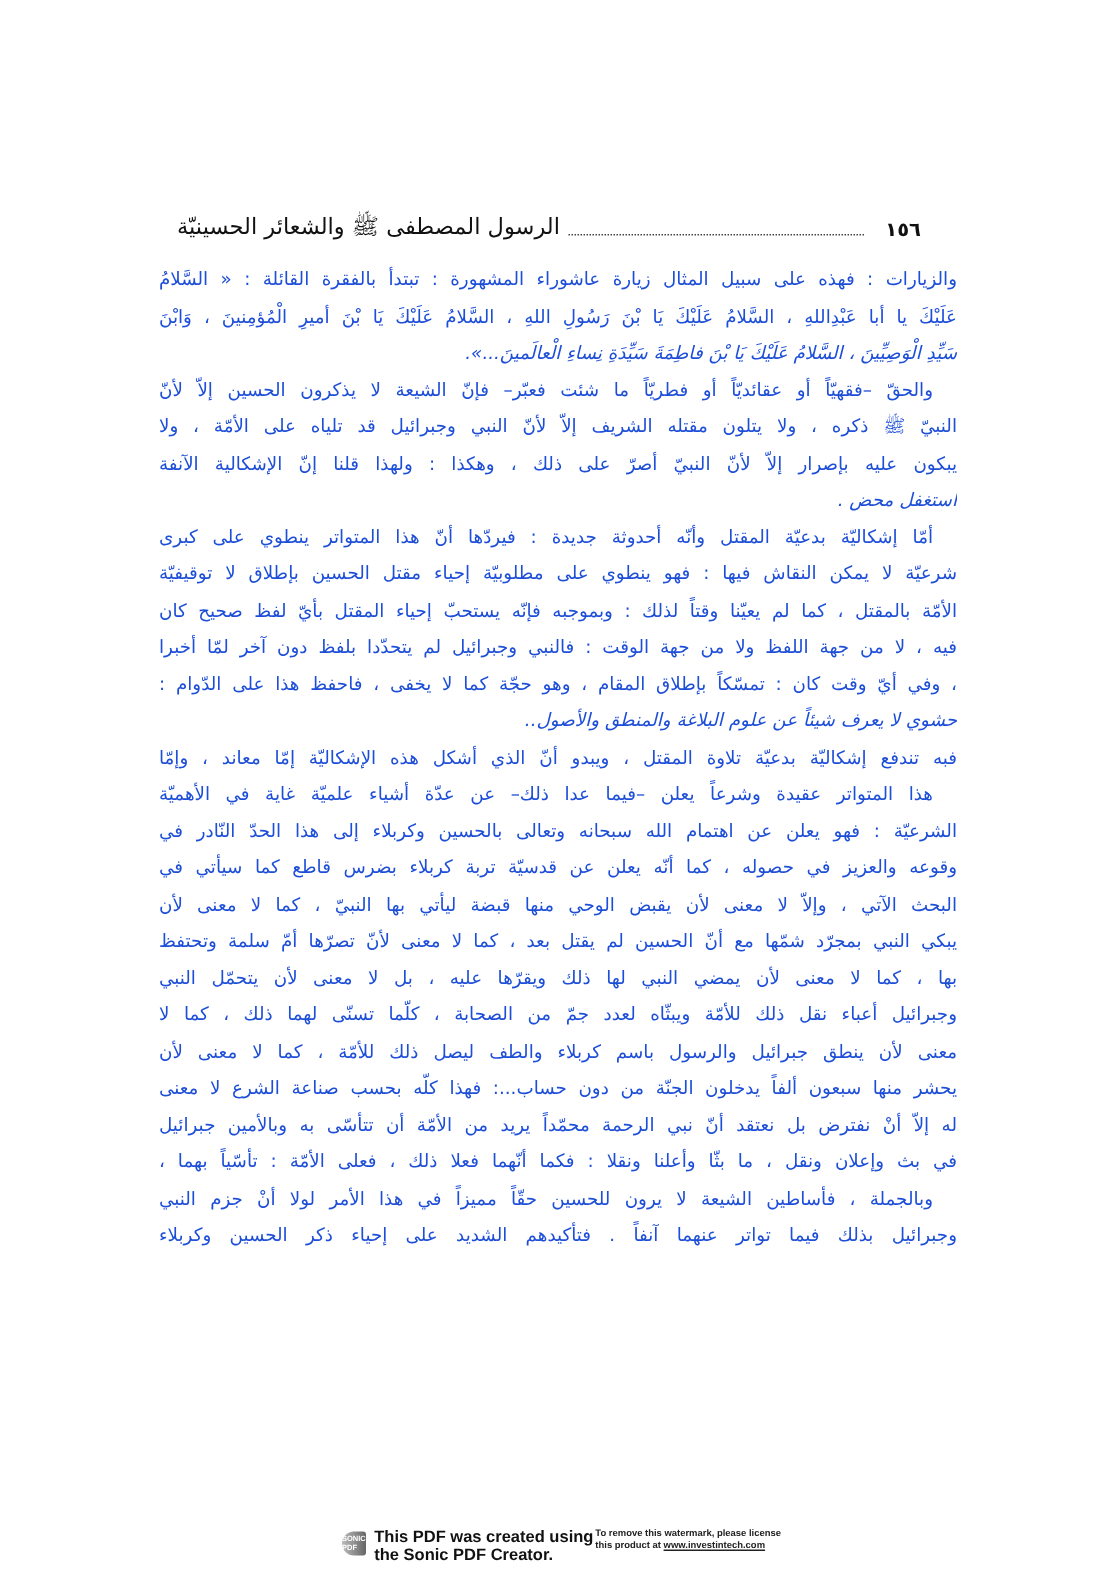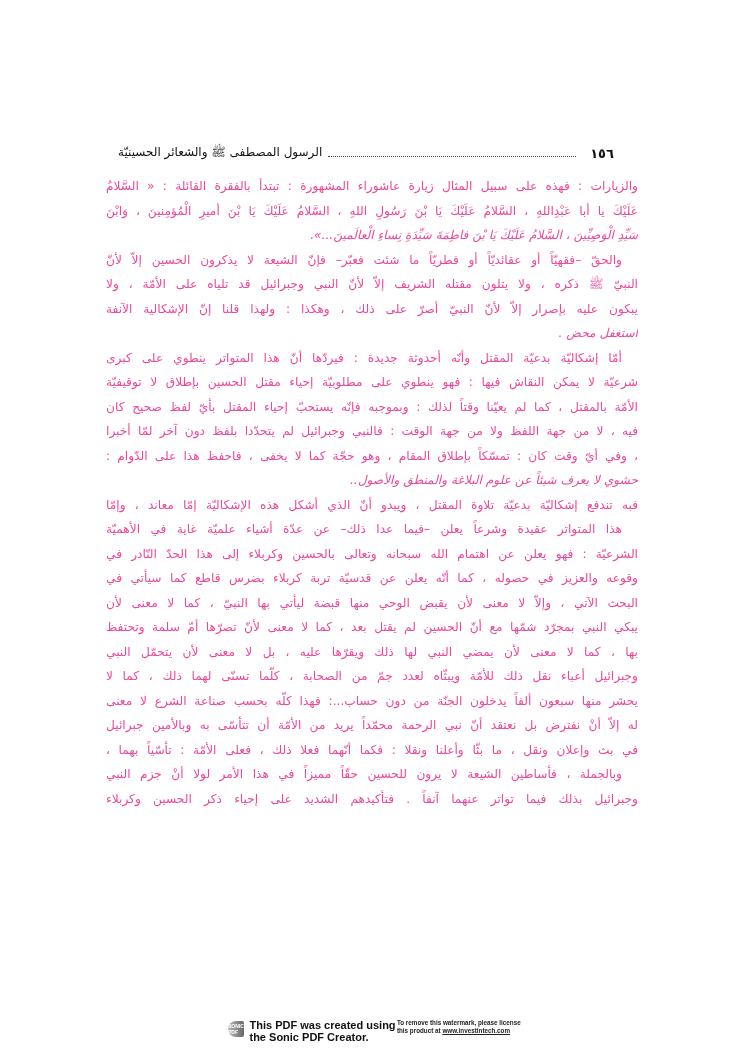--- a/index.html
+++ b/index.html
@@ -9,25 +9,25 @@
   }
   .header {
     position: absolute; left: 118px; top: 142px; width: 496px; height: 22px;
     direction: rtl; display: flex; align-items: center;
     font-family: "DejaVu Sans", sans-serif; color: #111;
   }
   .page-number { font-size: 13px; font-weight: bold; letter-spacing: 4px; margin-left: 8px; white-space: nowrap; }
   .dots {
     flex: 1; height: 0; border-bottom: 1px dotted #444; margin: 6px 6px 0 6px;
   }
-  .running-title { font-size: 12px; white-space: nowrap; }
+  .running-title { font-size: 15px; white-space: nowrap; }
   .body {
     position: absolute; left: 106px; top: 174px; width: 532px;
     direction: rtl; text-align: justify; text-align-last: right;
-    font-family: "DejaVu Sans", sans-serif; font-size: 12.2px; line-height: 24.5px; color: #ec4899;
+    font-family: "DejaVu Sans", sans-serif; font-size: 12.2px; line-height: 24.5px; color: #1d4ed8;
   }
   .line {
     display: block; height: 24.5px; white-space: nowrap; overflow: hidden;
     text-align: justify; text-align-last: justify;
   }
   .line.last { text-align-last: right; font-style: italic; }
   .line.indent { padding-right: 16px; }
   .watermark {
     position: absolute; left: 228px; top: 1019px; width: 300px; height: 30px;
     font-family: "Liberation Sans", sans-serif; display: flex; align-items: flex-start;
@@ -67,20 +67,21 @@
     <span class="line">، وفي أيّ وقت كان : تمسّكاً بإطلاق المقام ، وهو حجّة كما لا يخفى ، فاحفظ هذا على الدّوام :</span>
     <span class="line last">حشوي لا يعرف شيئاً عن علوم البلاغة والمنطق والأصول..</span>
     <span class="line">فبه تندفع إشكاليّة بدعيّة تلاوة المقتل ، ويبدو أنّ الذي أشكل هذه الإشكاليّة إمّا معاند ، وإمّا</span>
     <span class="line indent">هذا المتواتر عقيدة وشرعاً يعلن –فيما عدا ذلك– عن عدّة أشياء علميّة غاية في الأهميّة</span>
     <span class="line">الشرعيّة : فهو يعلن عن اهتمام الله سبحانه وتعالى بالحسين وكربلاء إلى هذا الحدّ النّادر في</span>
     <span class="line">وقوعه والعزيز في حصوله ، كما أنّه يعلن عن قدسيّة تربة كربلاء بضرس قاطع كما سيأتي في</span>
     <span class="line">البحث الآتي ، وإلاّ لا معنى لأن يقبض الوحي منها قبضة ليأتي بها النبيّ ، كما لا معنى لأن</span>
     <span class="line">يبكي النبي بمجرّد شمّها مع أنّ الحسين لم يقتل بعد ، كما لا معنى لأنّ تصرّها أمّ سلمة وتحتفظ</span>
     <span class="line">بها ، كما لا معنى لأن يمضي النبي لها ذلك ويقرّها عليه ، بل لا معنى لأن يتحمّل النبي</span>
     <span class="line">وجبرائيل أعباء نقل ذلك للأمّة ويبثّاه لعدد جمّ من الصحابة ، كلّما تسنّى لهما ذلك ، كما لا</span>
+    <span class="line">معنى لأن ينطق جبرائيل والرسول باسم كربلاء والطف ليصل ذلك للأمّة ، كما لا معنى لأن</span>
     <span class="line">يحشر منها سبعون ألفاً يدخلون الجنّة من دون حساب...: فهذا كلّه بحسب صناعة الشرع لا معنى</span>
     <span class="line">له إلاّ أنْ نفترض بل نعتقد أنّ نبي الرحمة محمّداً يريد من الأمّة أن تتأسّى به وبالأمين جبرائيل</span>
     <span class="line">في بث وإعلان ونقل ، ما بثّا وأعلنا ونقلا : فكما أنّهما فعلا ذلك ، فعلى الأمّة : تأسّياً بهما ،</span>
     <span class="line indent">وبالجملة ، فأساطين الشيعة لا يرون للحسين حقّاً مميزاً في هذا الأمر لولا أنْ جزم النبي</span>
     <span class="line">وجبرائيل بذلك فيما تواتر عنهما آنفاً . فتأكيدهم الشديد على إحياء ذكر الحسين وكربلاء</span>
   </div>
 
   <div class="watermark">
     <div class="wm-logo">SONIC PDF</div>
     <div class="wm-text">

